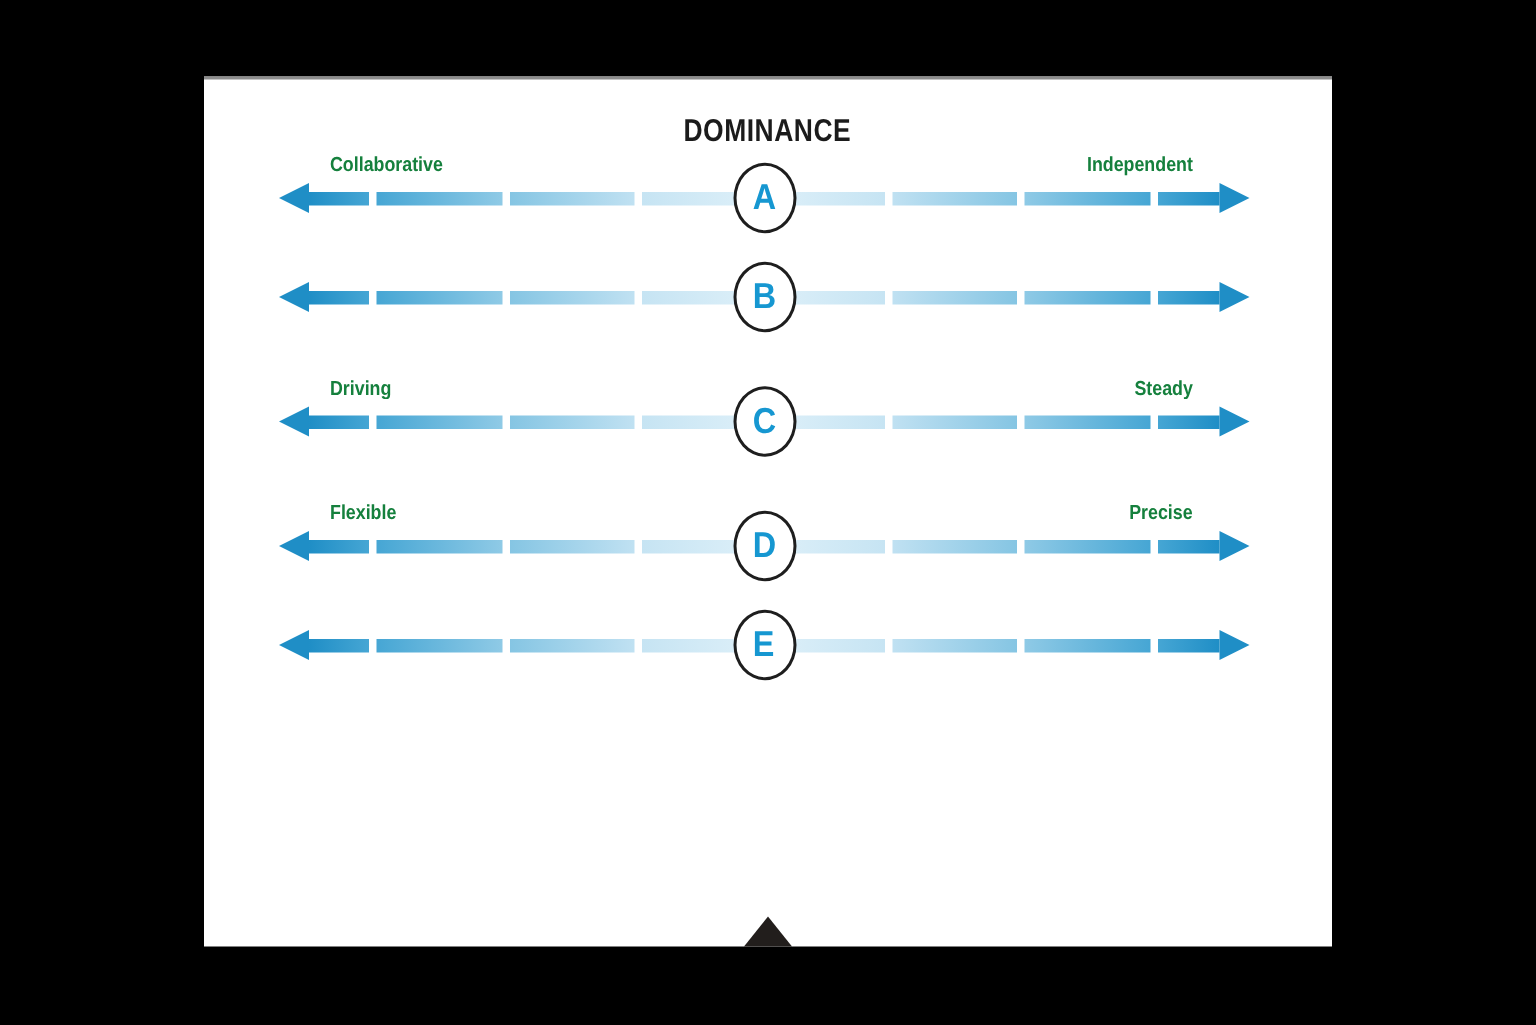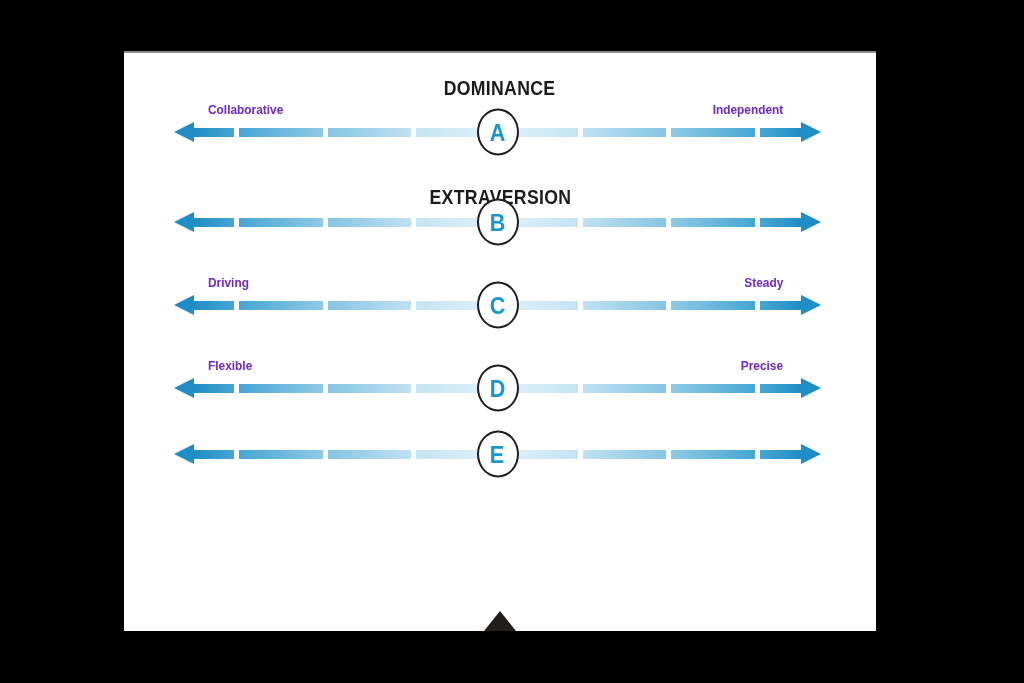--- a/index.html
+++ b/index.html
@@ -4,40 +4,40 @@
 <style>
   html,body { margin:0; padding:0; }
   body {
     width:1024px; height:683px; overflow:hidden;
     background:#000000;
     font-family:"Liberation Sans", sans-serif;
   }
   .stage { position:relative; width:1024px; height:683px; background:#000000; }
 
   .card {
-    position:absolute; left:124px; top:51px; width:752px; height:580px;
+    position:absolute; left:136px; top:51px; width:752px; height:580px;
     background:#ffffff; box-sizing:border-box;
     border-top:2px solid #8c8c8c;
     padding-top:23px;
   }
 
   .scale { margin-bottom:40px; }
 
   .scale-title {
     margin:0; text-align:center;
     font-size:21px; line-height:24px; font-weight:700;
     color:#1b1b1b; letter-spacing:0.4px;
   }
   .condense { display:inline-block; transform:scaleX(0.84); }
 
   .scale-labels {
     width:647px; height:16px; margin:2px 55px 1px 50px;
     box-sizing:border-box; padding:0 38px 0 34px;
     display:flex; justify-content:space-between;
-    font-size:13.5px; font-weight:700; color:#6d28d9; line-height:16px;
+    font-size:13.5px; font-weight:700; color:#15803d; line-height:16px;
   }
   .label-left  { display:inline-block; transform:scaleX(0.88); transform-origin:left center; }
   .label-right { display:inline-block; transform:scaleX(0.88); transform-origin:right center; }
 
   .arrow {
     position:relative; width:647px; height:26px;
     margin:0 55px 0 50px;
     display:flex; align-items:center;
   }
   .head { width:0; height:0; flex:none; }
@@ -98,21 +98,20 @@
         <span class="seg s7 g"></span>
         <span class="seg s8 g"></span>
         <span class="head head-right"></span>
         <span class="marker">
             <span class="marker-letter">A</span>
           </span>
       </div>
     </section>
 
     <section class="scale">
-      <h2 class="scale-title"><span class="condense">EXTRAVERSION</span></h2>
       <div class="arrow">
         <span class="head head-left"></span>
         <span class="seg s1"></span>
         <span class="seg s2 g"></span>
         <span class="seg s3 g"></span>
         <span class="seg sc g"></span>
         <span class="seg s6 g"></span>
         <span class="seg s7 g"></span>
         <span class="seg s8 g"></span>
         <span class="head head-right"></span>

